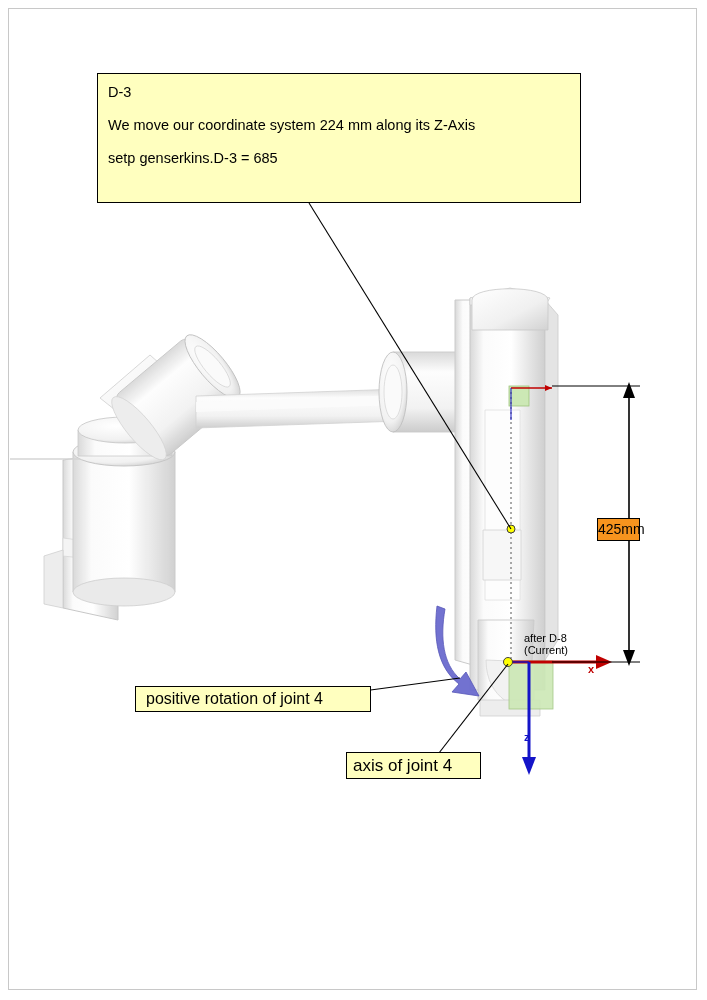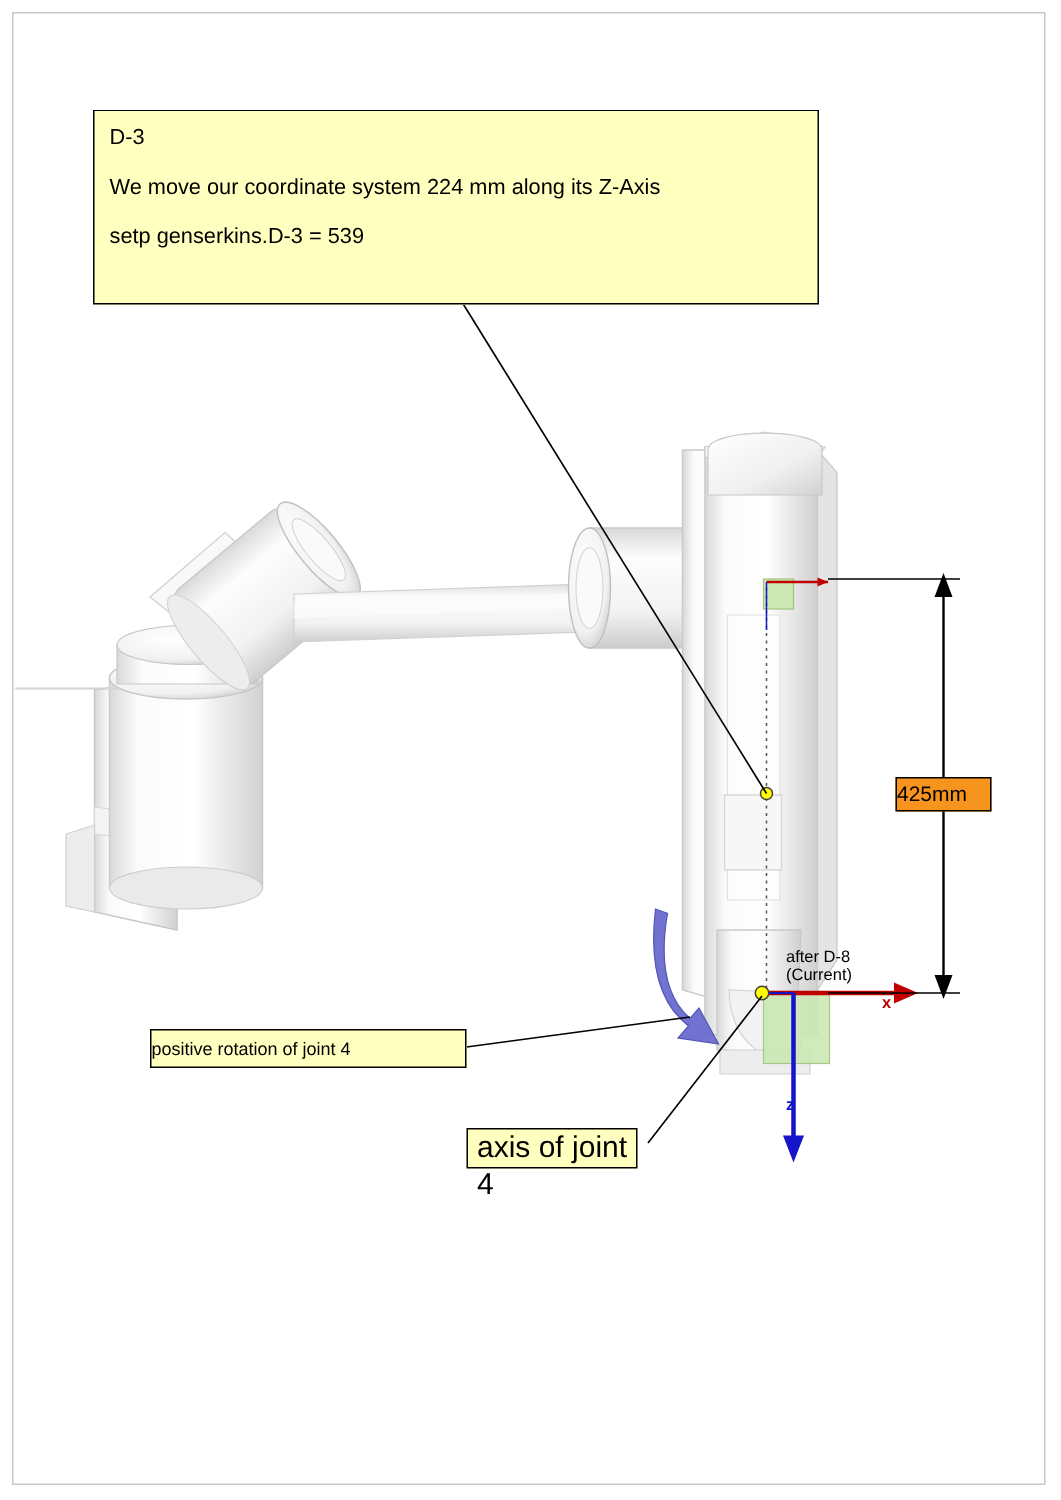--- a/index.html
+++ b/index.html
@@ -31,60 +31,61 @@
     pointer-events: none;
   }
 
   
   .callout {
     position: absolute;
     background: #ffffbf;
     border: 1px solid #000000;
     box-sizing: border-box;
     color: #000000;
+    margin-left: 35px;
   }
   #callout-main {
     left: 62px;
     top: 73px;
     width: 484px;
     height: 130px;
     padding: 10px 10px 0 10px;
     font-size: 14.5px;
     line-height: 17px;
   }
   #callout-main .line-title { margin: 0 0 16px 0; }
   #callout-main .para { margin: 0 0 16px 0; }
   #callout-main .para .l2 { display: block; }
   #callout-main .code { margin: 0; }
 
   #callout-rotation {
     left: 100px;
     top: 686px;
-    width: 211px;
+    width: 236px;
     height: 26px;
-    font-size: 12px;
+    font-size: 16px;
     line-height: 24px;
-    padding-left: 0;
+    padding-left: 10px;
   }
   #callout-axis {
     left: 311px;
     top: 752px;
-    width: 114px;
+    width: 135px;
     height: 27px;
-    font-size: 20px;
+    font-size: 17px;
     line-height: 25px;
     padding-left: 6px;
   }
 
   
   #dim-label {
     position: absolute;
     left: 597px;
     top: 518px;
-    width: 64px;
+    width: 43px;
     height: 23px;
     background: #f7941e;
     border: 1px solid #000000;
     box-sizing: border-box;
     font-size: 14px;
     line-height: 21px;
     color: #000000;
   }
 
   
@@ -242,21 +243,21 @@
       <polygon points="629,382 623,398 635,398" fill="#000000"></polygon>
       <polygon points="629,666 623,650 635,650" fill="#000000"></polygon>
     </g>
   </svg>
 
   <div class="callout" id="callout-main">
     <p class="line-title">D-3</p>
     <p class="para">
       <span>We move our coordinate system  224 mm along its Z-Axis</span>
     </p>
-    <p class="code">setp genserkins.D-3 = 539</p>
+    <p class="code">setp genserkins.D-3 = 685</p>
   </div>
 
   <div class="callout" id="callout-rotation">positive rotation of joint 4</div>
 
   <div class="callout" id="callout-axis">axis of joint 4</div>
 
   <div id="dim-label">425mm</div>
 
   <div class="axis-text" id="label-x">x</div>
   <div class="axis-text" id="label-z">z</div>

